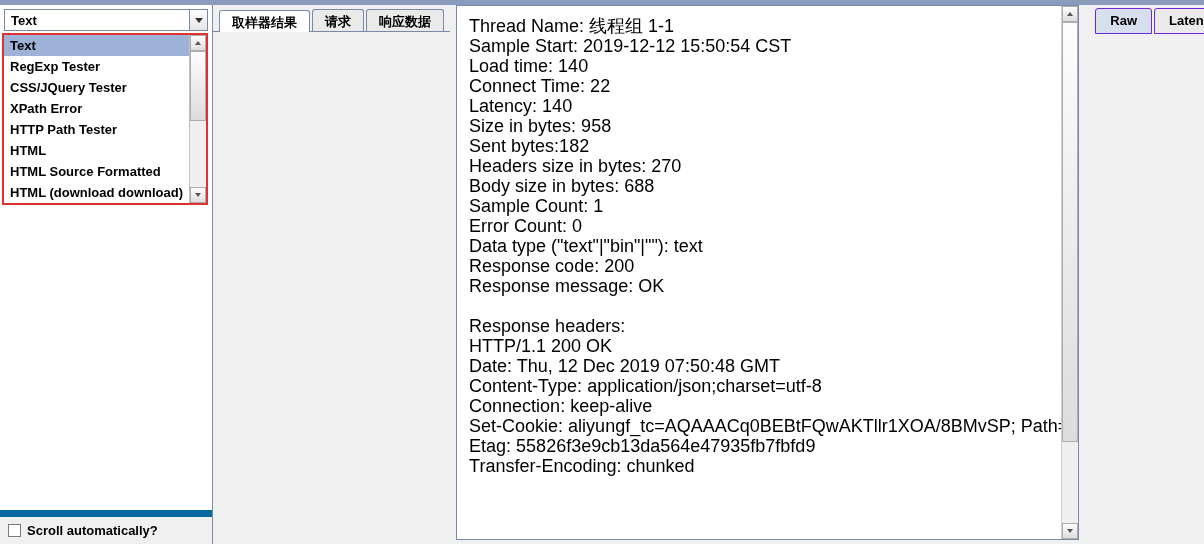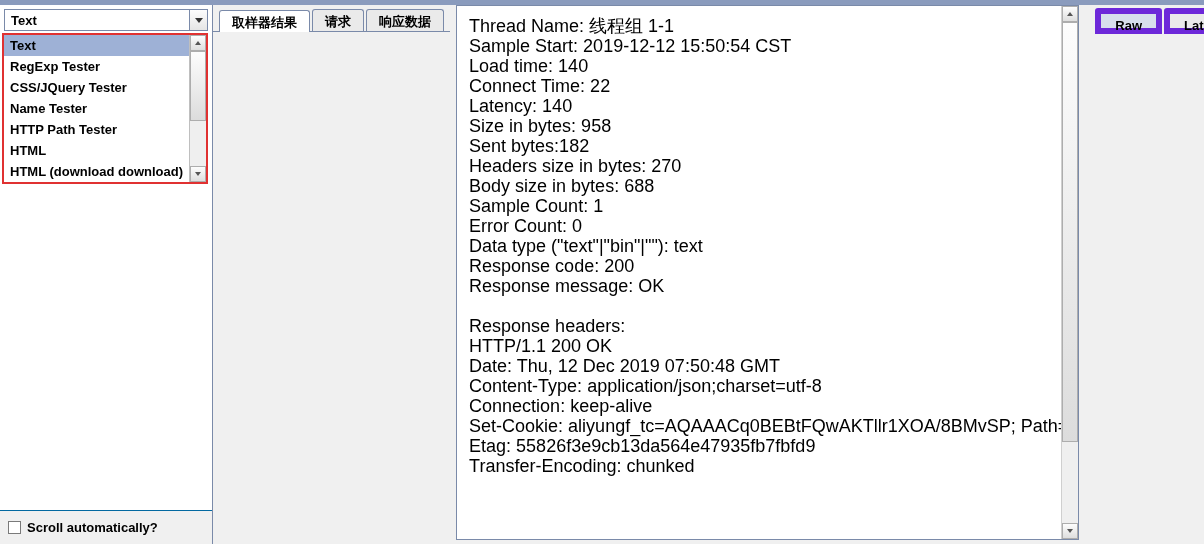--- a/index.html
+++ b/index.html
@@ -114,21 +114,21 @@
     top: 0; left: 0; right: 0;
     height: 70px;
     background: linear-gradient(#fdfdfd,#dcdcdc);
     border: 1px solid #adadad;
   }
   .left-fill {
     flex: 1;
     background: #fff;
   }
   .scroll-auto {
-    border-top: 1px solid #0369a1;
+    border-top: 7px solid #0369a1;
     padding: 6px 8px;
     display: flex;
     align-items: center;
     gap: 6px;
     background: #f0f0f0;
     height: 34px;
   }
   .cbox {
     width: 13px; height: 13px;
     border: 1px solid #7a7a7a;
@@ -198,21 +198,21 @@
   .content-scroll .sthumb { height: 420px; }
 
   .bottom-tabs {
     display: flex;
     padding: 3px 0 3px 10px;
     background: #f0f0f0;
     height: 32px;
   }
   .btab {
     padding: 4px 14px;
-    border: 6px solid #6d28d9;
+    border: 1px solid #6d28d9;
     background: #eaeaea;
     font-weight: bold;
     font-size: 13px;
     cursor: pointer;
     margin-right: 2px;
     border-radius: 3px 3px 0 0;
   }
   .btab.active {
     background: #d7dfec;
   }
@@ -229,23 +229,24 @@
         <div class="tri-down"></div>
       </div>
     </div>
 
     <div class="dropdown-list">
       <div class="dl-inner">
         <div class="dl-items">
           <div class="dl-item selected">Text</div>
           <div class="dl-item">RegExp Tester</div>
           <div class="dl-item">CSS/JQuery Tester</div>
-          <div class="dl-item">Name Tester</div>
+          <div class="dl-item">XPath Error</div>
           <div class="dl-item">HTTP Path Tester</div>
           <div class="dl-item">HTML</div>
+          <div class="dl-item">HTML Source Formatted</div>
           <div class="dl-item">HTML (download download)</div>
         </div>
         <div class="dl-scroll">
           <div class="sbtn">
               <div class="tri-up-sm"></div>
             </div>
           <div class="strack">
               <div class="sthumb"></div>
             </div>
           <div class="sbtn">

